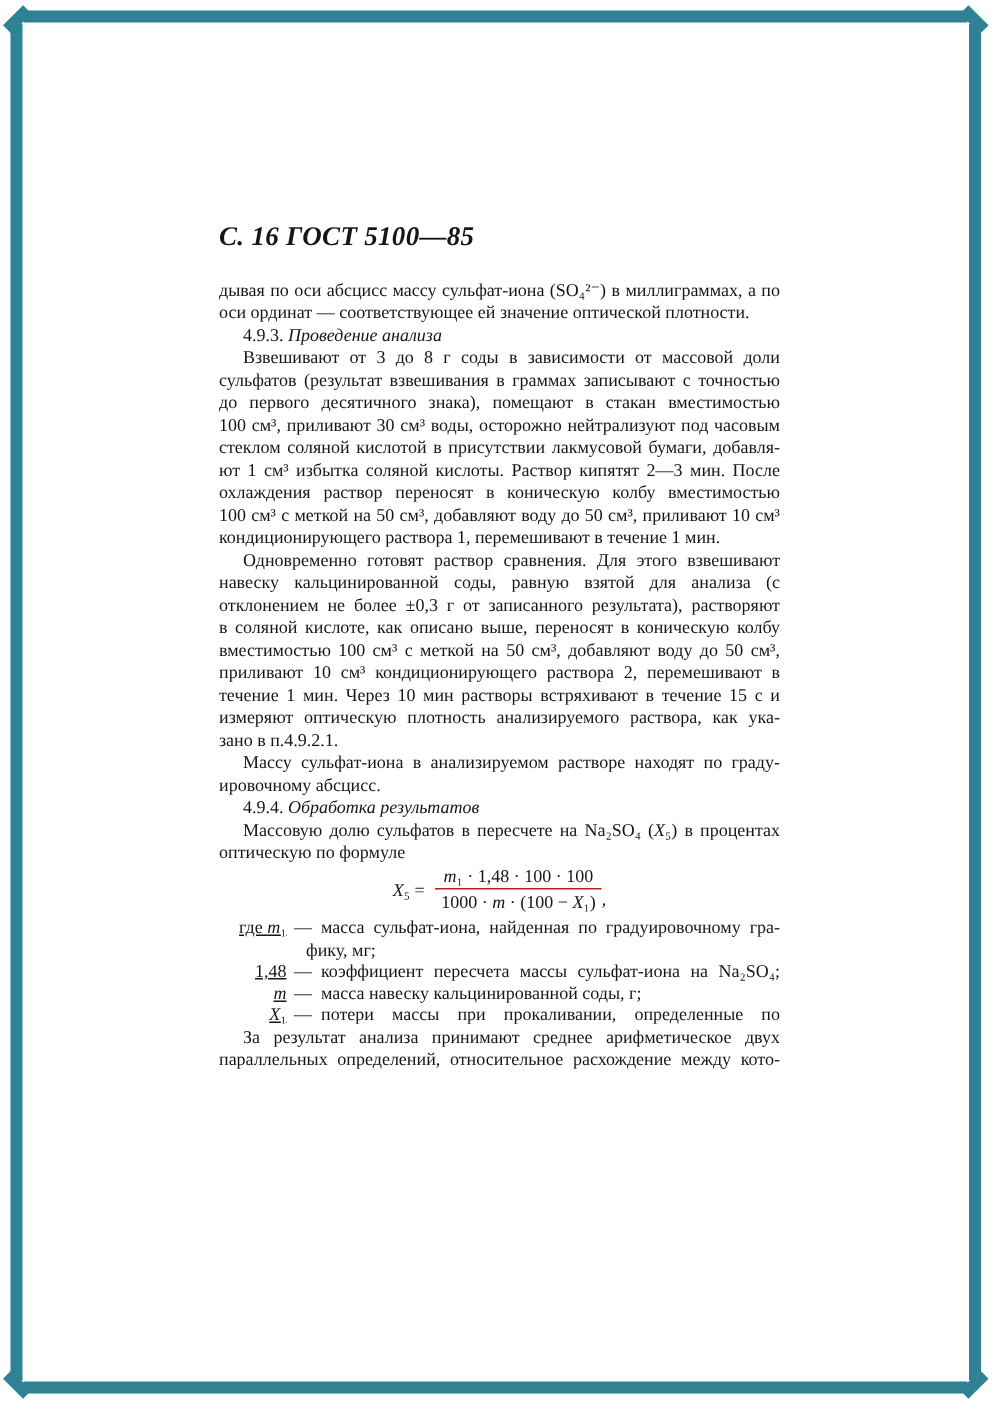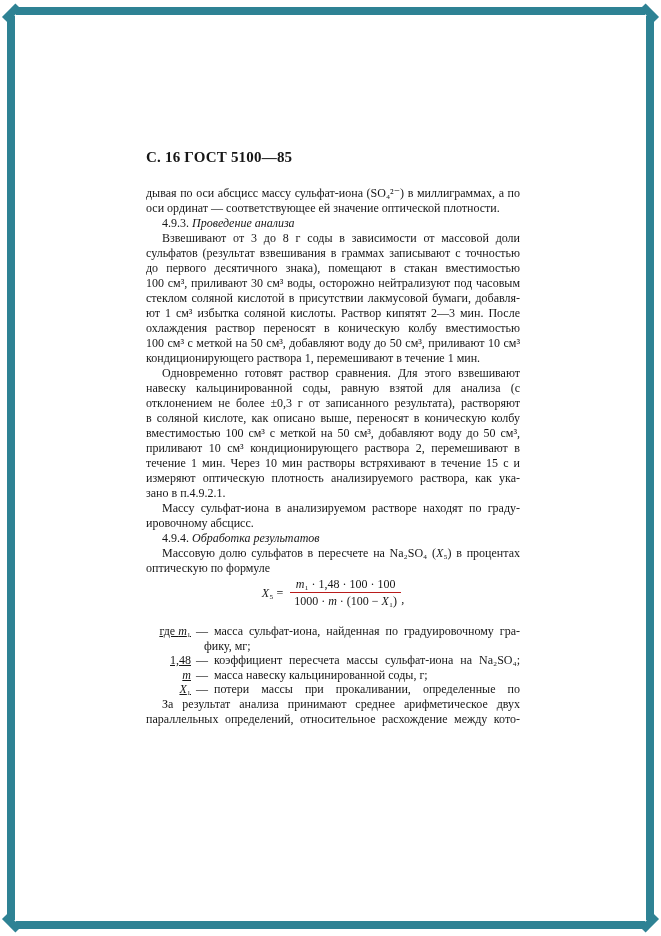--- a/index.html
+++ b/index.html
@@ -25,35 +25,36 @@
 
   .content {
     position: absolute;
     left: 146px; top: 150px;
     width: 374px;
     font-size: 12px;
     line-height: 15px;
   }
   .hdr {
     font-weight: bold;
-    font-size: 15px;
+    font-size: 18px;
     letter-spacing: 0.2px;
     margin-bottom: 21px;
     white-space: nowrap;
+    font-style: italic;
   }
   .line { text-align: justify; }
   .line.fill { text-align-last: justify; }
   .indent { text-indent: 16px; }
   i { font-style: italic; }
 
   .formula {
     display: flex;
     justify-content: center;
     align-items: center;
-    margin: 2px 0 17px 0;
+    margin: 2px 0 4px 0;
     line-height: 12px;
   }
   .flhs { margin-right: 7px; }
   .frac { text-align: center; }
   .num { padding: 0 4px 2px 4px; border-bottom: 1px solid #b91c1c; }
   .den { padding: 2px 4px 0 4px; text-align: center; }
   .ftail { align-self: flex-end; padding-bottom: 2px; }
 
   .deflist { line-height: 14.5px; }
   .defrow { display: flex; }

